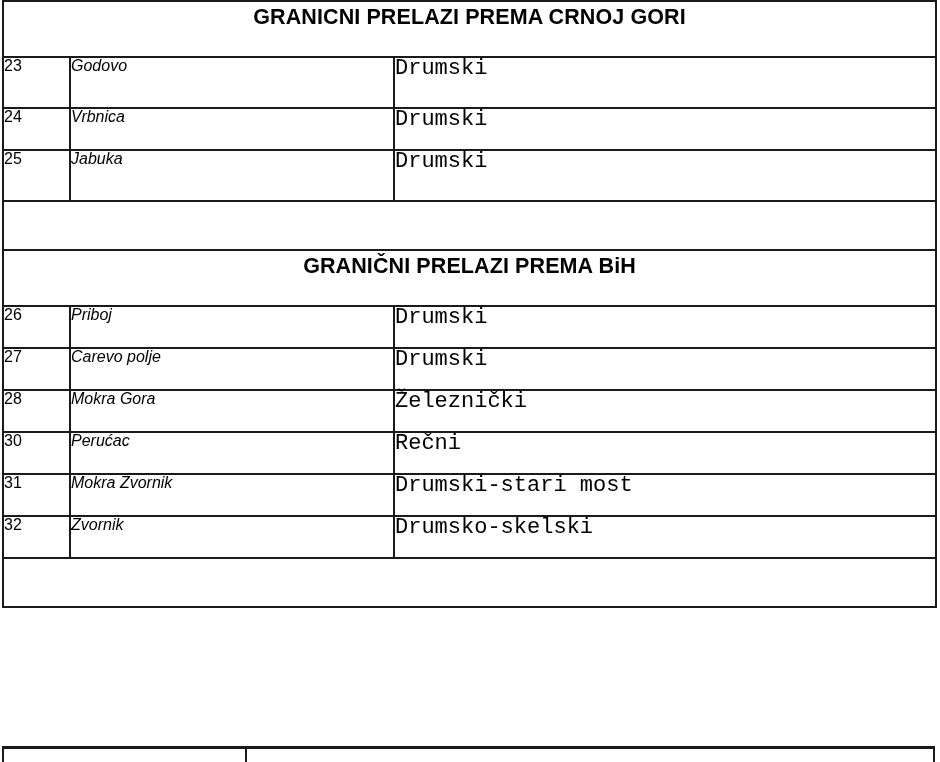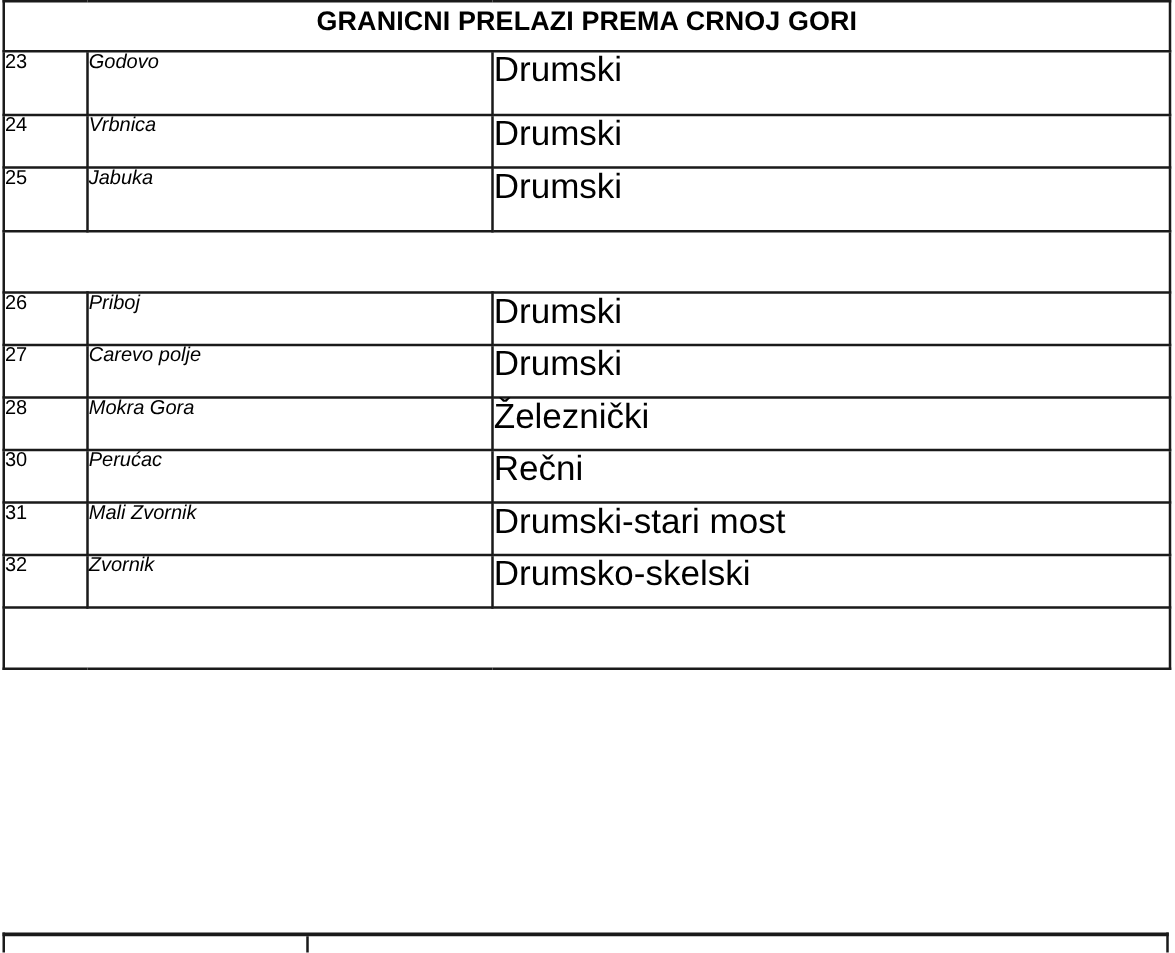--- a/index.html
+++ b/index.html
@@ -52,21 +52,21 @@
   .section-head-text {
     font-size: 21.5px;
     font-weight: bold;
     letter-spacing: 0.1px;
     line-height: 1;
     padding-top: 5px;
     padding-bottom: 0;
     text-align: center;
     white-space: nowrap;
   }
-  .band-head { height: 40px; }
+  .band-head { height: 56px; }
 
   
   .spacer-band { height: 49px; }
   .spacer-band td { }
 
   
   .data-row { height: 42px; }
 
   .cell-num {
     font-size: 16px;
@@ -77,25 +77,26 @@
   }
   .cell-name {
     font-size: 16px;
     font-weight: normal;
     font-style: italic;
     padding: 8px 0 0 16px;
     line-height: 1;
     white-space: nowrap;
   }
   .cell-type {
-    font-size: 28px;
+    font-size: 22px;
     font-weight: normal;
     padding: 8px 0 0 14px;
     line-height: 1;
     white-space: nowrap;
+    font-family: Liberation Mono, monospace;
   }
 
   
   .row-tall { height: 51px; }
 
   
   .bottom-partial {
     position: absolute;
     left: 2px;
     top: 746px;
@@ -149,20 +150,25 @@
       <tr class="data-row row-tall">
         <td class="cell-num">25</td>
         <td class="cell-name">Jabuka</td>
         <td class="cell-type">Drumski</td>
       </tr>
 
       <tr class="spacer-band">
         <td colspan="3"></td>
       </tr>
 
+      <tr class="section-head band-head">
+        <td colspan="3">
+          <div class="section-head-text">GRANIČNI PRELAZI PREMA BiH</div>
+        </td>
+      </tr>
 
       <tr class="data-row">
         <td class="cell-num">26</td>
         <td class="cell-name">Priboj</td>
         <td class="cell-type">Drumski</td>
       </tr>
 
       <tr class="data-row">
         <td class="cell-num">27</td>
         <td class="cell-name">Carevo polje</td>
@@ -177,21 +183,21 @@
 
 
       <tr class="data-row">
         <td class="cell-num">30</td>
         <td class="cell-name">Perućac</td>
         <td class="cell-type">Rečni</td>
       </tr>
 
       <tr class="data-row">
         <td class="cell-num">31</td>
-        <td class="cell-name">Mali Zvornik</td>
+        <td class="cell-name">Mokra Zvornik</td>
         <td class="cell-type">Drumski-stari most</td>
       </tr>
 
       <tr class="data-row">
         <td class="cell-num">32</td>
         <td class="cell-name">Zvornik</td>
         <td class="cell-type">Drumsko-skelski</td>
       </tr>
 
       <tr class="spacer-band">

